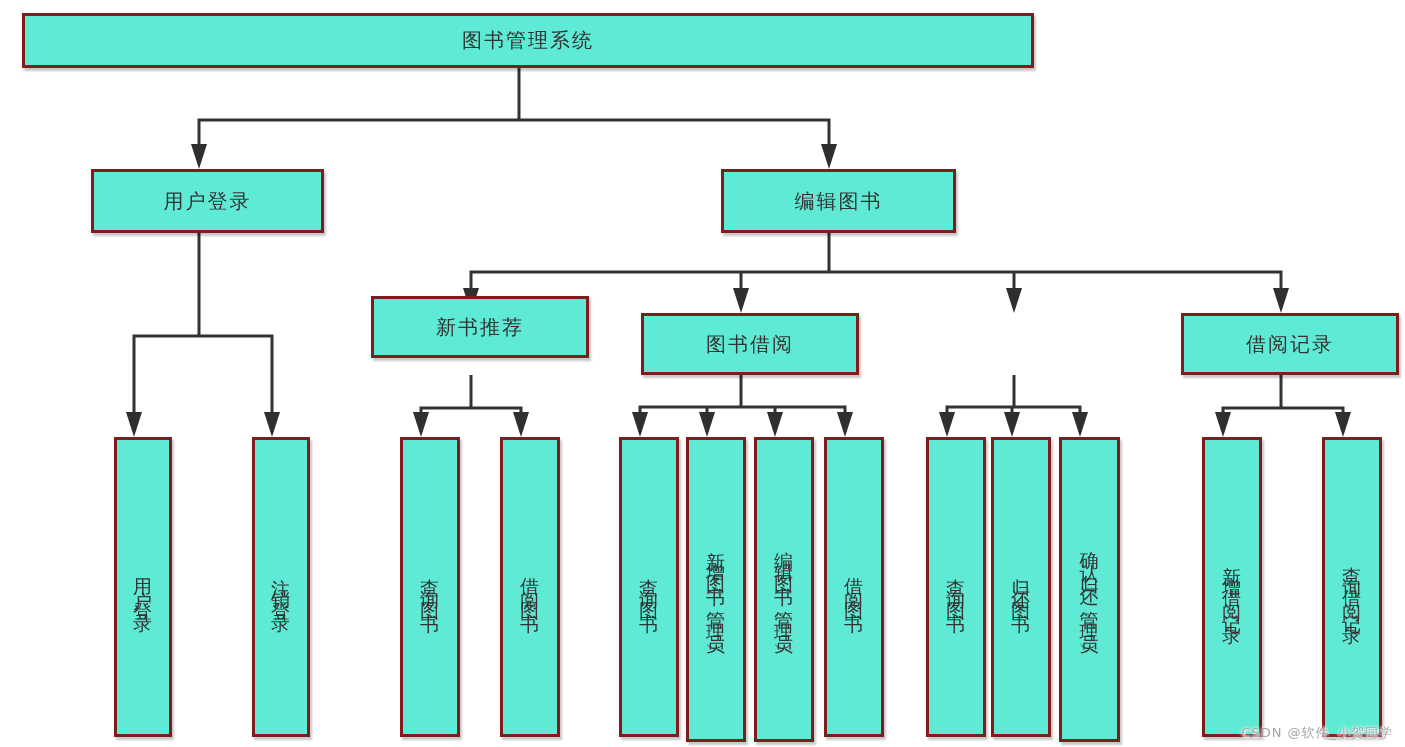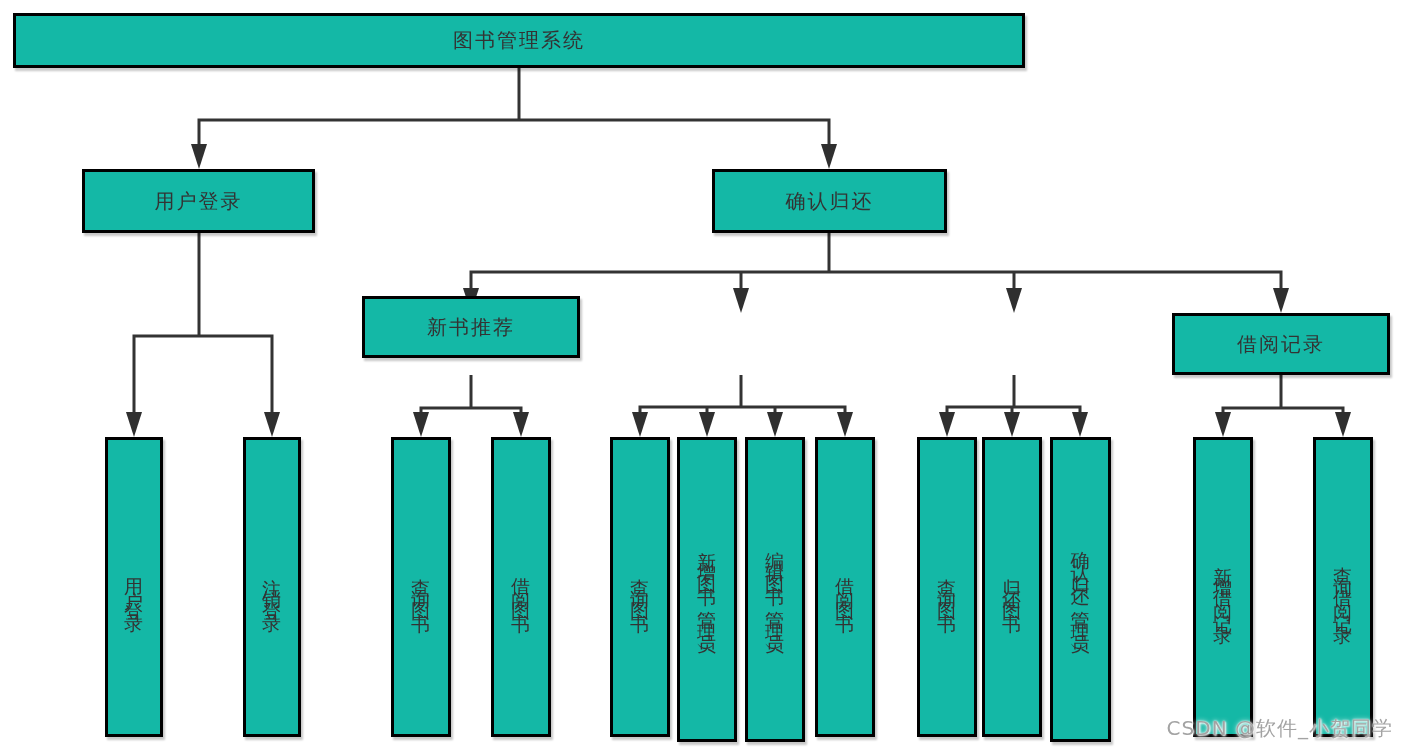--- a/index.html
+++ b/index.html
@@ -7,41 +7,42 @@
     position:relative;
     width:1405px;height:747px;
     background:#ffffff;
     font-family:"DejaVu Sans",sans-serif;
     overflow:hidden;
   }
   .wires{position:absolute;left:0;top:0;width:1405px;height:747px;}
   .node{
     position:absolute;
     box-sizing:border-box;
-    background:#14b8a6;
-    border:3px solid #000000;
+    background:#5eead4;
+    border:3px solid #7f1d1d;
     box-shadow:2px 3px 2px rgba(0,0,0,0.22);
     display:flex;
     align-items:center;
     justify-content:center;
     color:#333333;
+    margin-left:9px;
   }
   .h{font-size:20px;letter-spacing:2px;white-space:nowrap;}
   .v{
     writing-mode:vertical-rl;
     text-orientation:mixed;
     font-size:19px;
     letter-spacing:12px;
     line-height:1;
   }
   .watermark{
     position:absolute;
     right:12px;
     bottom:5px;
-    font-size:20px;
+    font-size:13px;
     letter-spacing:1px;
     color:#a3a3a3;
     text-shadow:0 0 2px #ffffff,0 0 5px #ffffff,1px 1px 2px #ffffff;
     z-index:5;
     white-space:nowrap;
   }
 </style>
 </head>
 <body>
 
@@ -99,23 +100,24 @@
       <polygon points="1004,412 1020,412 1012,437"></polygon>
       <polygon points="1072,412 1088,412 1080,437"></polygon>
       <polygon points="1215,412 1231,412 1223,437"></polygon>
       <polygon points="1335,412 1351,412 1343,437"></polygon>
     </g>
   </svg>
 
   <div class="node h" style="left:13px;top:13px;width:1012px;height:55px">图书管理系统</div>
 
   <div class="node h" style="left:82px;top:169px;width:233px;height:64px">用户登录</div>
-  <div class="node h" style="left:712px;top:169px;width:235px;height:64px">确认归还</div>
+  <div class="node h" style="left:712px;top:169px;width:235px;height:64px">编辑图书</div>
 
   <div class="node h" style="left:362px;top:296px;width:218px;height:62px">新书推荐</div>
+  <div class="node h" style="left:632px;top:313px;width:218px;height:62px">图书借阅</div>
   <div class="node h" style="left:1172px;top:313px;width:218px;height:62px">借阅记录</div>
 
   <div class="node v" style="left:105px;top:437px;width:58px;height:300px">用户登录</div>
   <div class="node v" style="left:243px;top:437px;width:58px;height:300px">注销登录</div>
 
   <div class="node v" style="left:391px;top:437px;width:60px;height:300px">查询图书</div>
   <div class="node v" style="left:491px;top:437px;width:60px;height:300px">借阅图书</div>
 
   <div class="node v" style="left:610px;top:437px;width:60px;height:300px">查询图书</div>
   <div class="node v" style="left:677px;top:437px;width:60px;height:305px">新增图书（管理员）</div>

